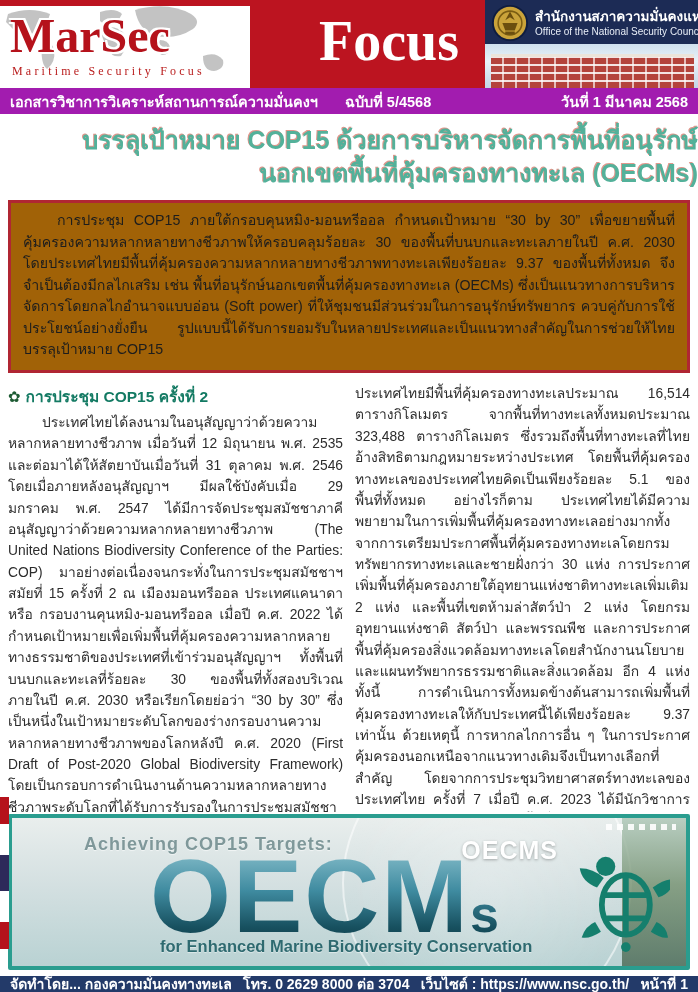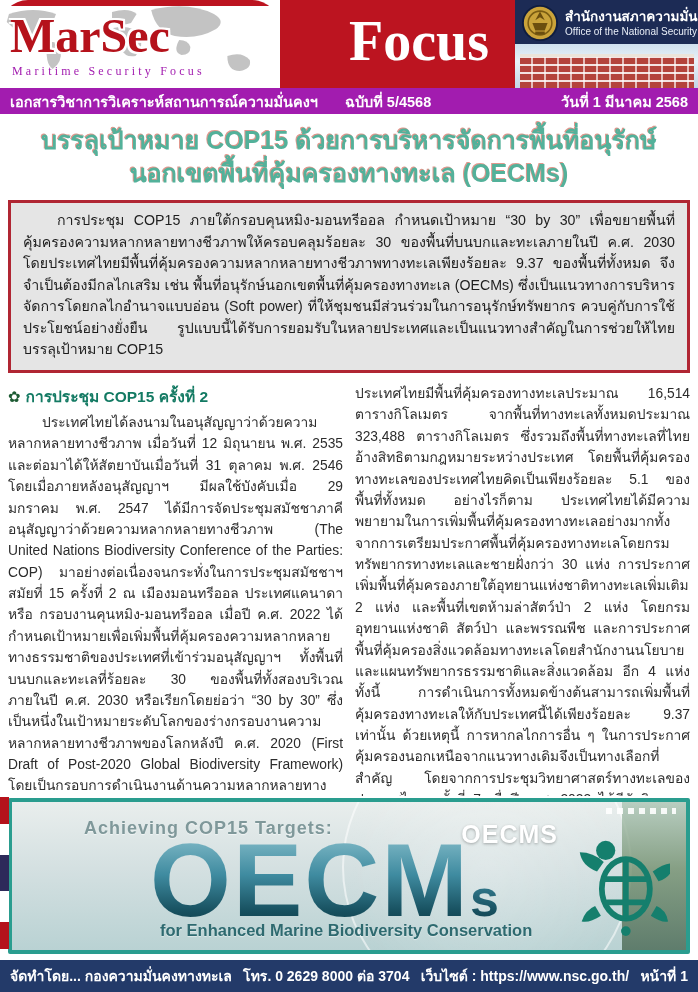--- a/index.html
+++ b/index.html
@@ -4,33 +4,33 @@
 <style>
   * { margin:0; padding:0; box-sizing:border-box; }
   html,body { background:#888; }
   .page {
     width:698px; height:992px; margin:0 auto; background:#fff;
     font-family:"Liberation Sans","DejaVu Sans",sans-serif;
     position:relative; overflow:hidden; display:flex; flex-direction:column;
   }
   
   .header { height:88px; display:flex; flex:0 0 auto; }
-  .header-left { width:280px; position:relative; background:#fff; overflow:hidden;border-radius:28px; }
+  .header-left { width:250px; position:relative; background:#fff; overflow:hidden; }
   .red-top-strip { position:absolute; top:0; left:0; right:0; height:6px; background:#bc1420; }
   .worldmap { position:absolute; left:0; top:4px; width:100%; height:84px; }
   .brand {
     position:absolute; left:10px; top:12px;
     font-family:"Liberation Serif","DejaVu Serif",serif; font-weight:bold;
     font-size:48px; color:#b5121b; line-height:1;
     text-shadow:-2px -2px 0 #fff,2px -2px 0 #fff,-2px 2px 0 #fff,2px 2px 0 #fff,0 2px 0 #fff,2px 0 0 #fff;
   }
   .brand-sub {
     position:absolute; left:12px; top:64px;
     font-family:"Liberation Serif","DejaVu Serif",serif;
-    font-size:12px; letter-spacing:3.2px; color:#a21caf; white-space:nowrap;
+    font-size:12px; letter-spacing:3.2px; color:#b91c1c; white-space:nowrap;
   }
   .header-mid { width:235px; background:#bc1420; display:flex; align-items:center; justify-content:center;padding-left:43px; }
   .focus-word {
     font-family:"Liberation Serif","DejaVu Serif",serif; font-weight:bold;
     font-size:56px; color:#fff; line-height:1; padding-bottom:6px;
   }
   .header-right { flex:1; background:#1c2b55; position:relative; overflow:hidden; }
   .org-row { position:relative; display:flex; align-items:center; gap:6px; padding:4px 4px 0 6px; z-index:2; }
   .emblem { width:38px; height:38px; flex:0 0 auto; }
   .org-text { display:flex; flex-direction:column; }
@@ -54,25 +54,26 @@
     display:flex; align-items:center; font-weight:bold; font-size:14.5px; padding:0 10px;
   }
   .info-doc { flex:0 0 335px; }
   .info-issue { flex:0 0 175px; }
   .info-date { flex:1;text-align:right; }
   
   .title-block { text-align:center; padding:10px 0 4px; flex:0 0 auto; }
   .title-line {
     font-size:25px; font-weight:bold; color:#53b19a; line-height:33px;
     text-shadow:-1px -1px 0 #e0978d;
+    text-align:right;
   }
   
   .summary-box {
     margin:6px 8px 6px; flex:0 0 auto;
-    background:#e5e5e5; border:3px solid #b02633;
+    background:#a16207; border:3px solid #b02633;
     padding:7px 12px 9px; font-size:14.2px; line-height:1.52; color:#1d1d1d;
     text-align:justify; text-indent:34px;
   }
   
   .columns { flex:1 1 auto; display:flex; gap:12px; padding:4px 8px 0; overflow:hidden; }
   .col { flex:1; font-size:13.8px; line-height:1.55; color:#2c2c2c; text-align:justify; }
   .sec-head { display:flex; align-items:baseline; gap:5px; color:#137a63; font-weight:bold; font-size:15.5px; margin:2px 0 3px; text-align:left; }
   .flower-icon { color:#1d5b33; font-size:15px; }
   .col p { text-indent:34px; }
   .col p.no-indent { text-indent:0; }
@@ -119,21 +120,21 @@
     position:absolute; left:148px; bottom:10px; font-size:16.5px; font-weight:bold;
     color:#2e6a70; text-shadow:0 1px 1px rgba(255,255,255,.5);
   }
   .turtle { position:absolute; right:16px; top:24px; width:96px; height:118px; z-index:2; }
   .flag-ribbon {
     position:absolute; left:0; top:797px; width:9px; height:152px; z-index:0;
     background:linear-gradient(180deg,#b5121b 0 18%,#fff 18% 38%,#2d2a5a 38% 62%,#fff 62% 82%,#b5121b 82% 100%);
   }
   
   .footer {
-    height:32px; flex:0 0 auto; background:#233a69; color:#fff;
+    height:16px; flex:0 0 auto; background:#233a69; color:#fff;
     display:flex; align-items:center; justify-content:space-between;
     font-weight:bold; font-size:14px; padding:0 10px;
   }
   .footer .site { color:#fff; text-decoration:none; }
 </style>
 </head>
 <body>
 
 <div class="page">
 

